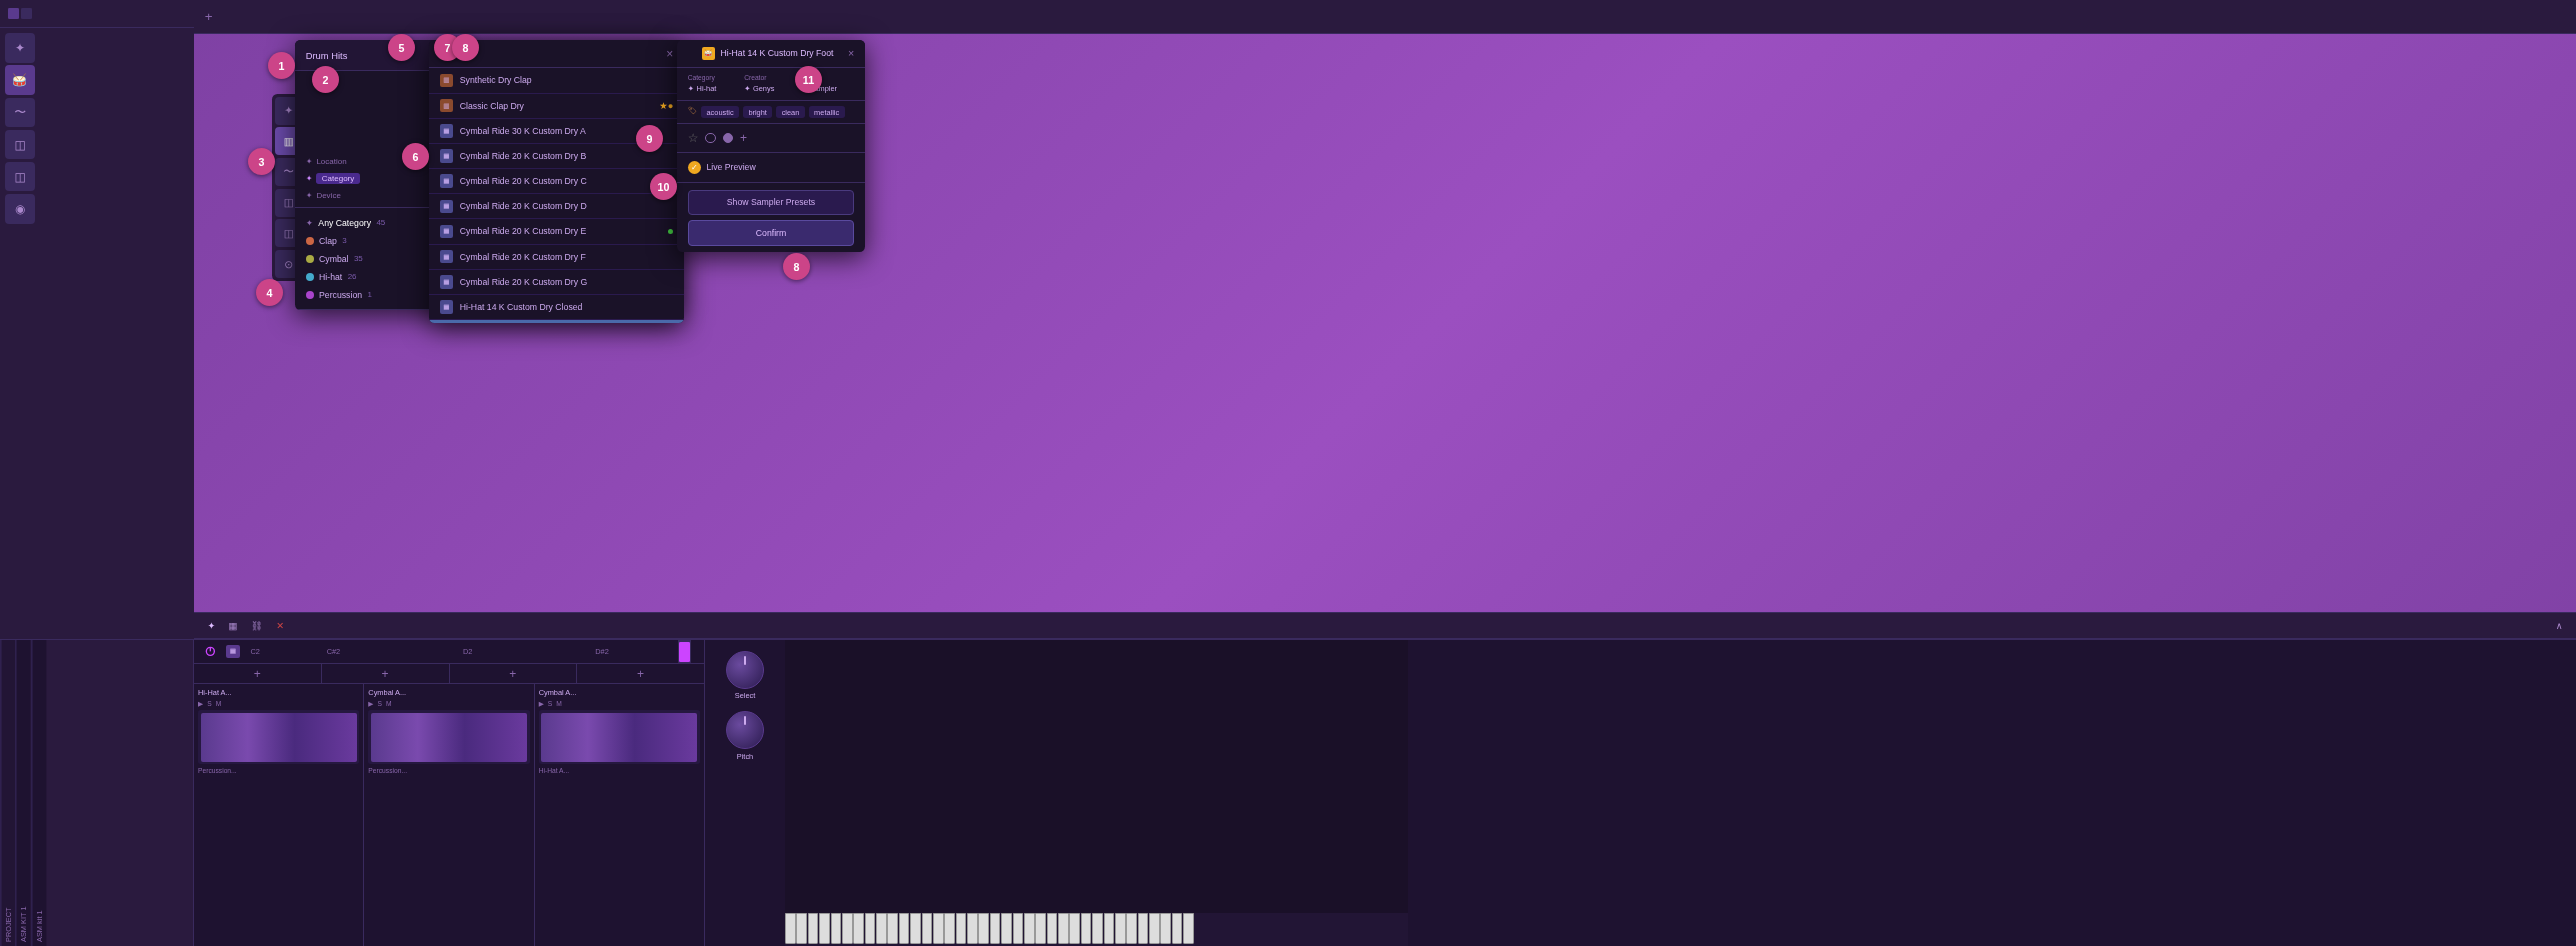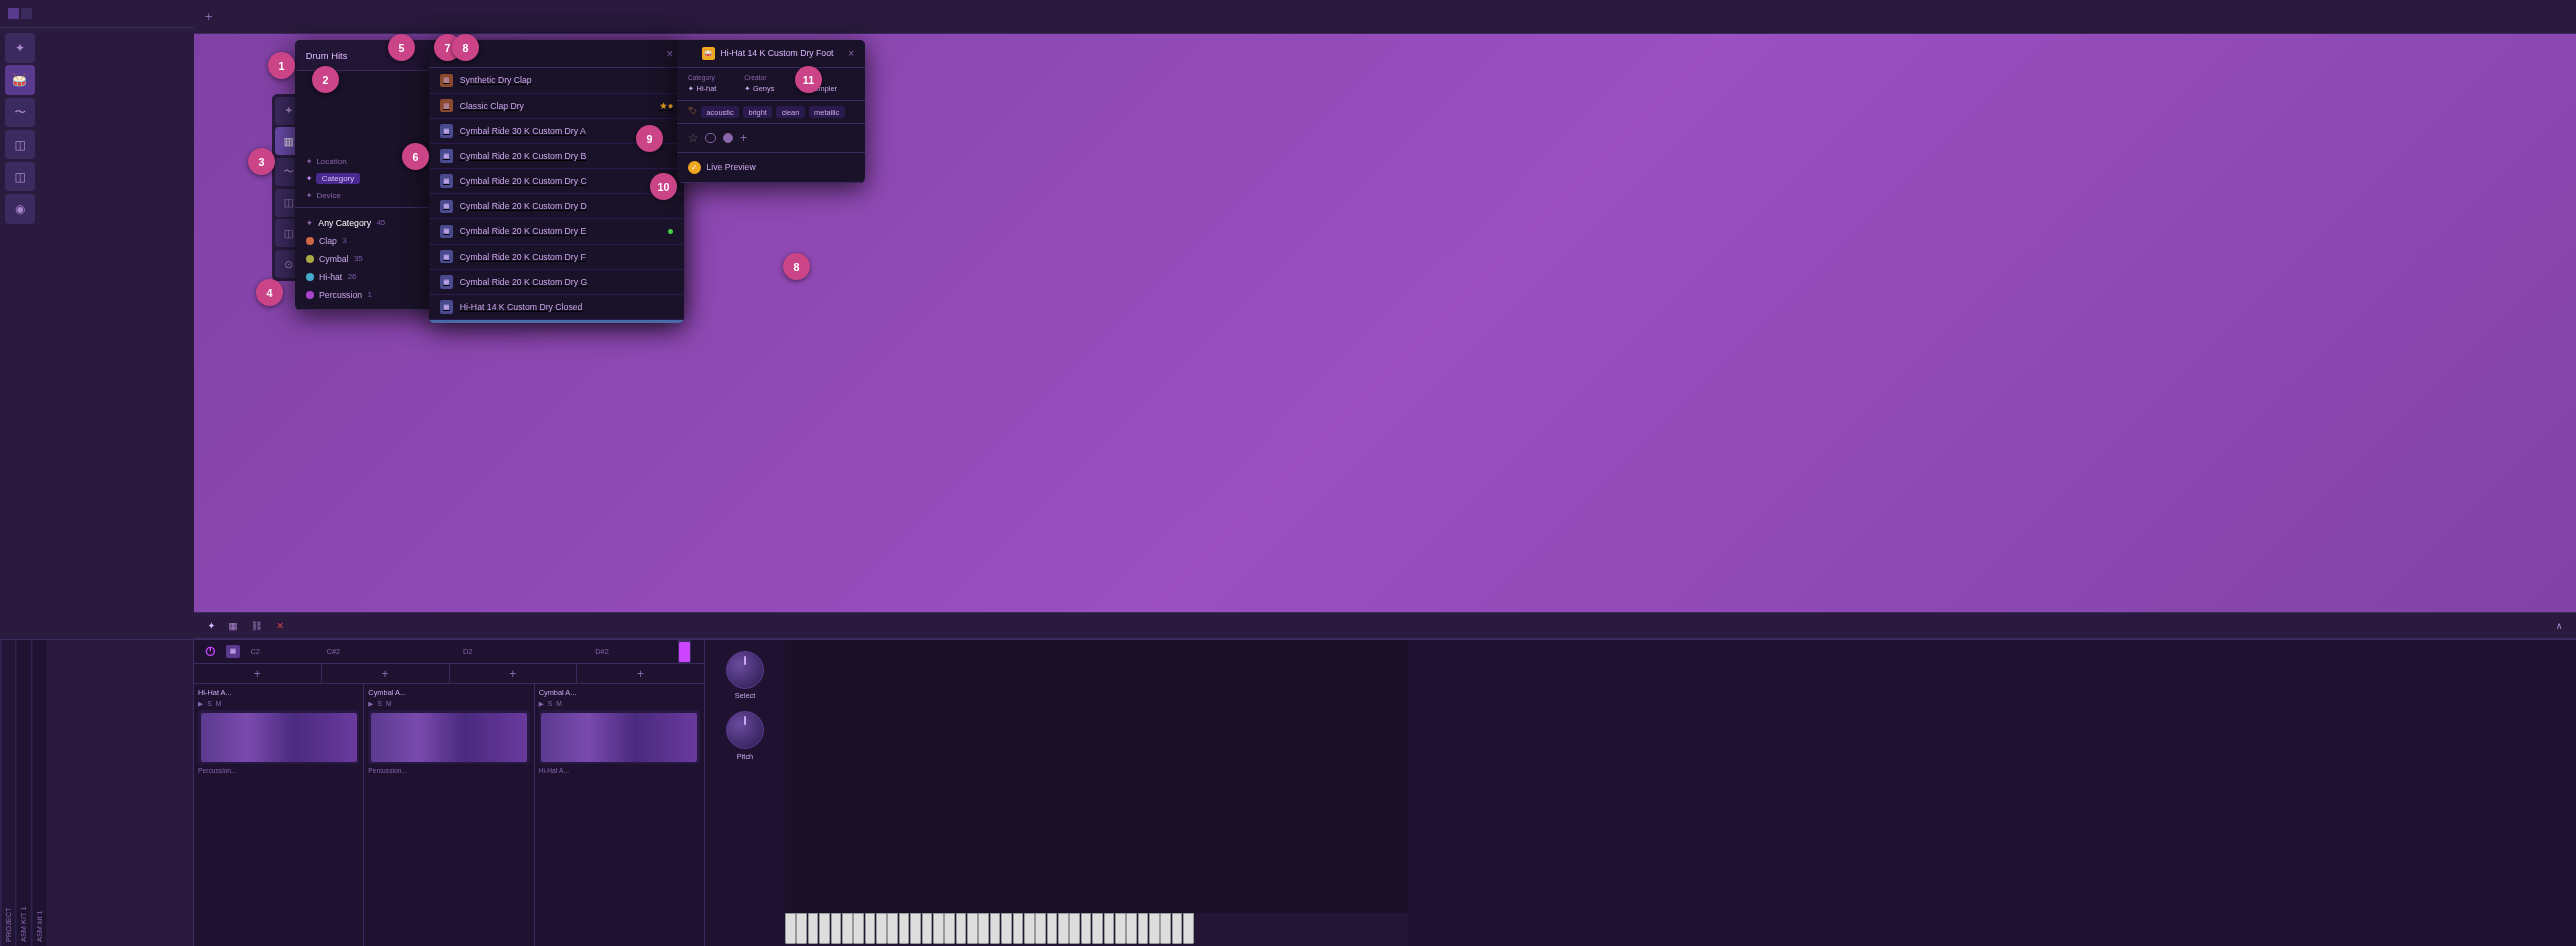--- a/index.html
+++ b/index.html
@@ -385,21 +385,20 @@
       color: #8866aa;
       cursor: pointer;
       background: none;
       border: none;
       font-size: 12px;
     }
 
     .search-results {
       max-height: 255px;
       overflow-y: auto;
-      text-decoration: underline;
     }
 
     .search-result-item {
       display: flex;
       align-items: center;
       padding: 5.4px 10.7px;
       gap: 6.7px;
       cursor: pointer;
       color: #ccaaee;
       font-size: 8.7px;
@@ -962,20 +961,24 @@
     <div class="rating-circle"></div>
     <div class="rating-circle filled"></div>
     <span class="rating-plus">+</span>
   </div>
 
   <div class="detail-live-preview">
     <div class="live-preview-check">✓</div>
     <span class="live-preview-text">Live Preview</span>
   </div>
 
+  <div class="detail-buttons">
+    <button class="btn-show-presets">Show Sampler Presets</button>
+    <button class="btn-confirm">Confirm</button>
+  </div>
 </div>
 
 <div class="bottom-control-bar">
   <button class="ctrl-btn active">✦</button>
   <button class="ctrl-btn">▦</button>
   <button class="ctrl-btn">⛓</button>
   <button class="ctrl-btn" style="color:#cc4444;">✕</button>
   <button class="ctrl-btn" style="margin-left:auto;">∧</button>
 </div>
 

